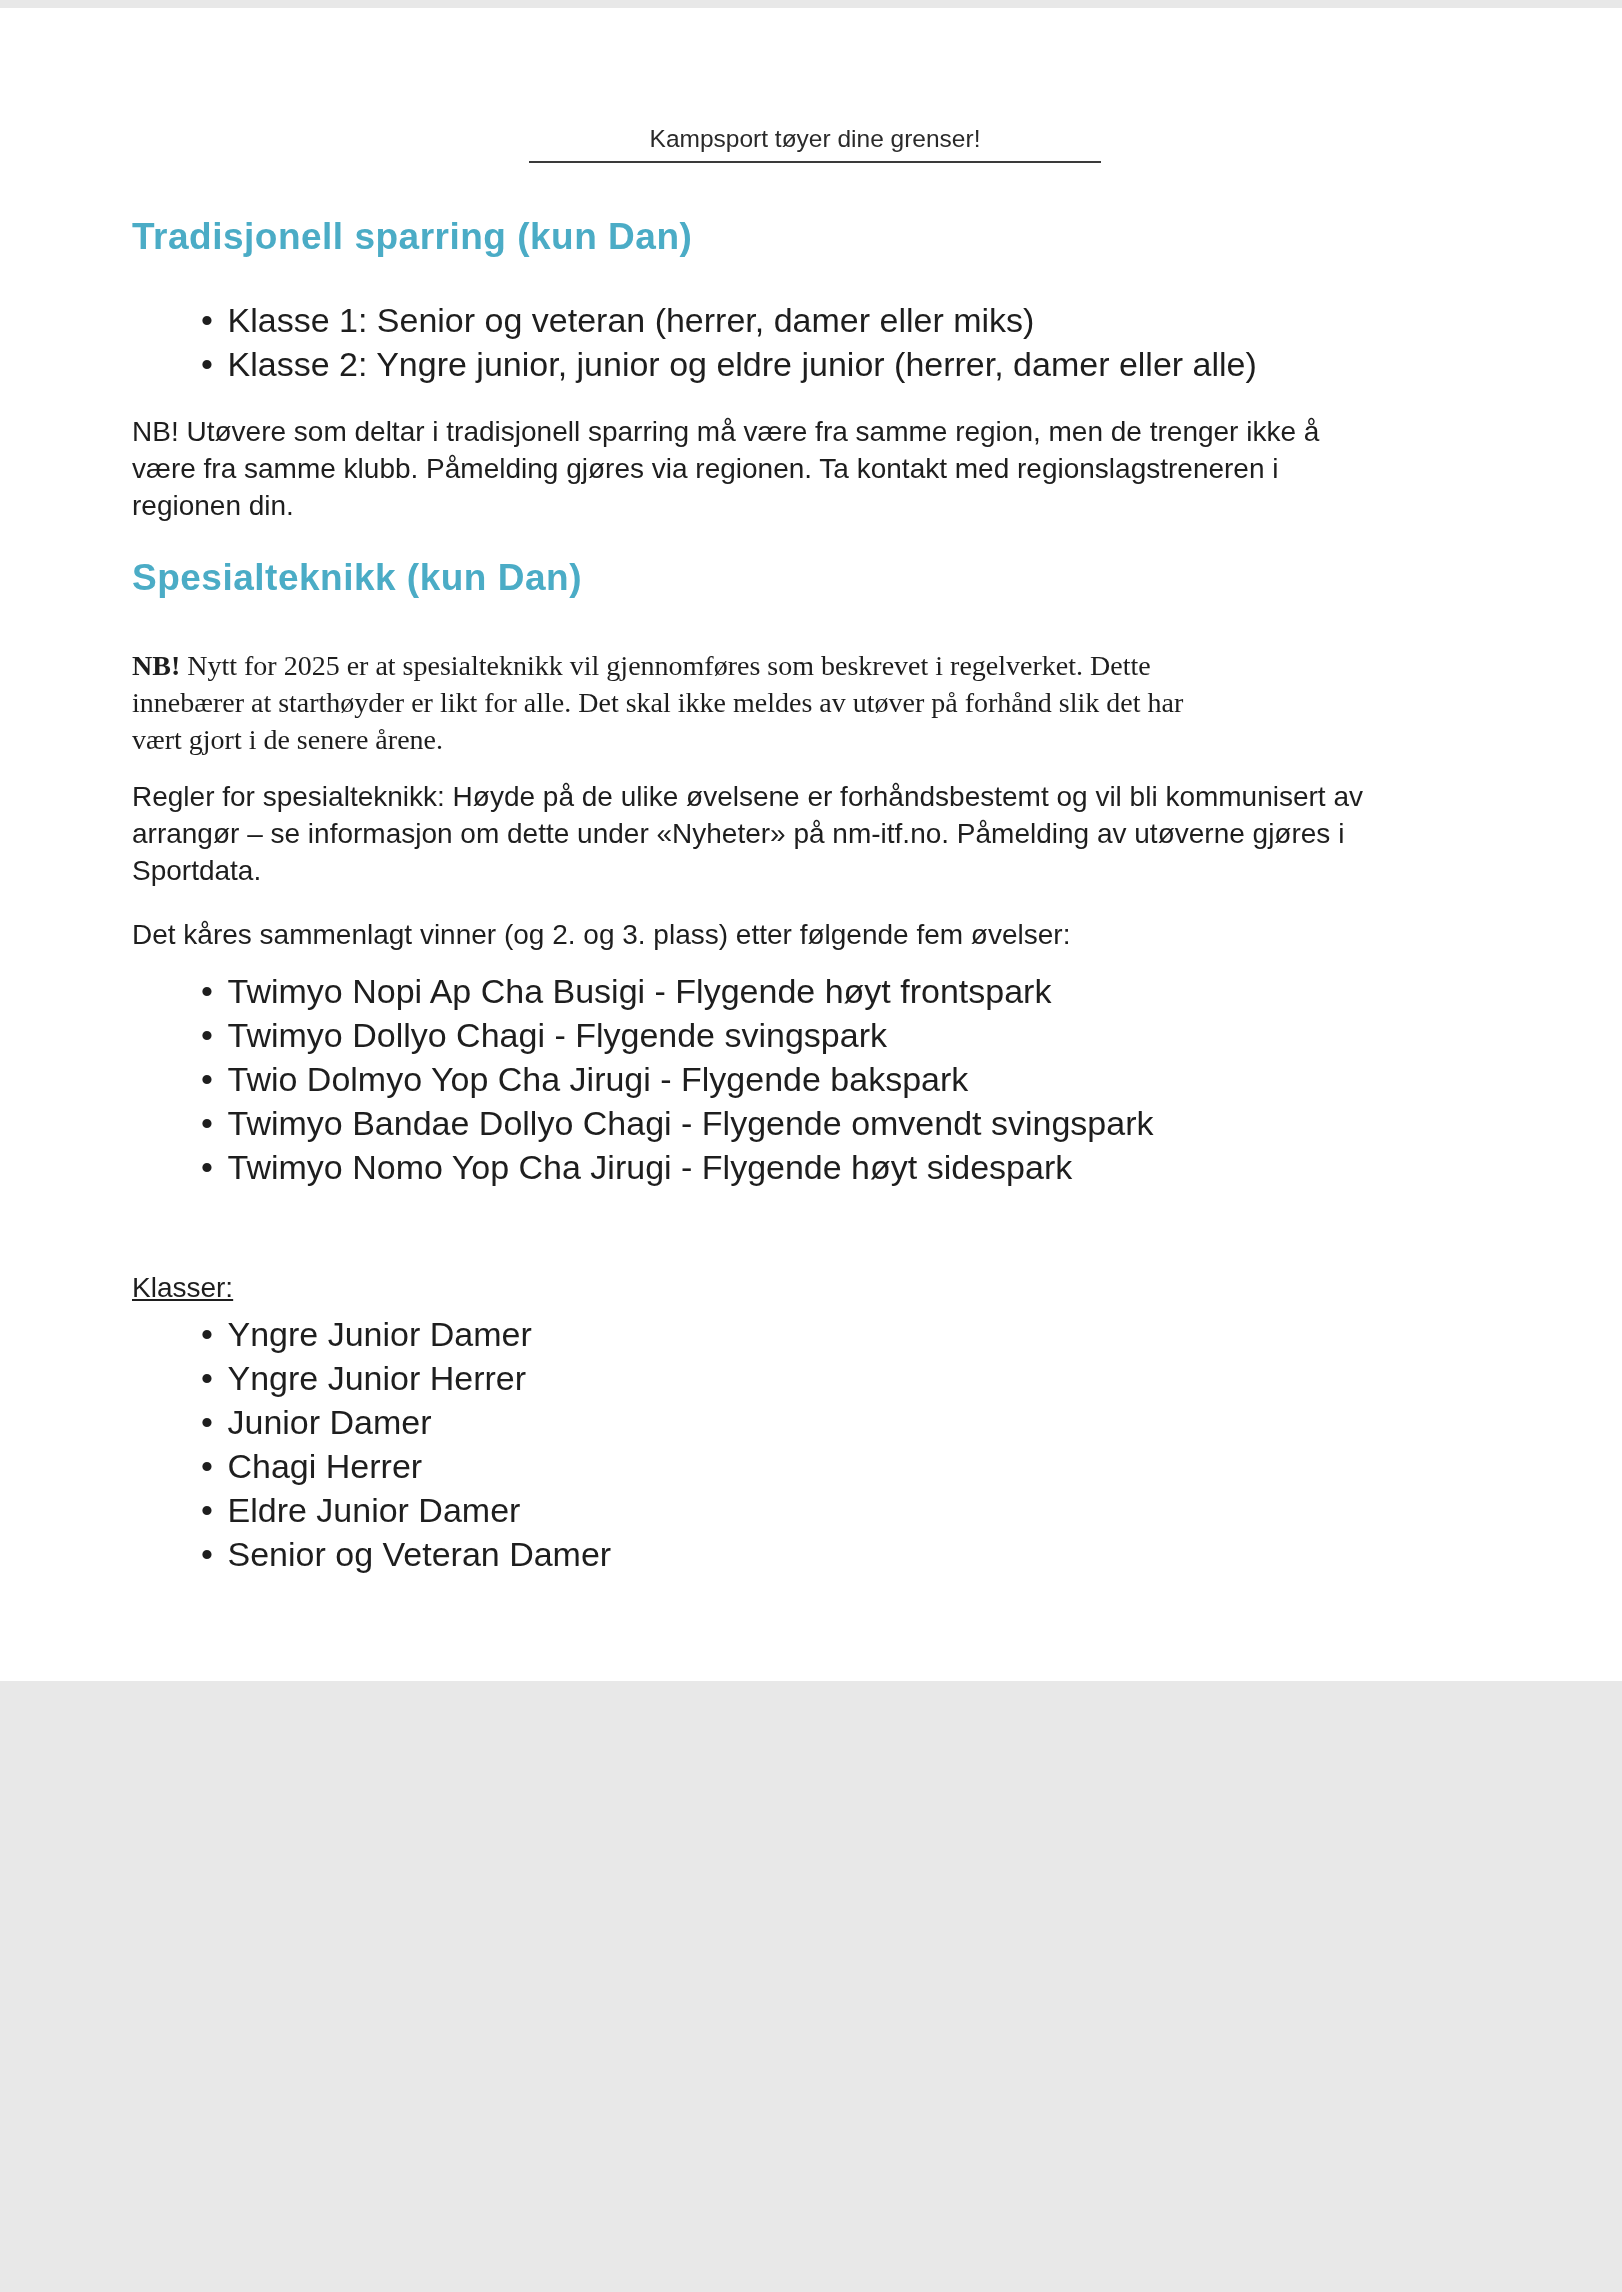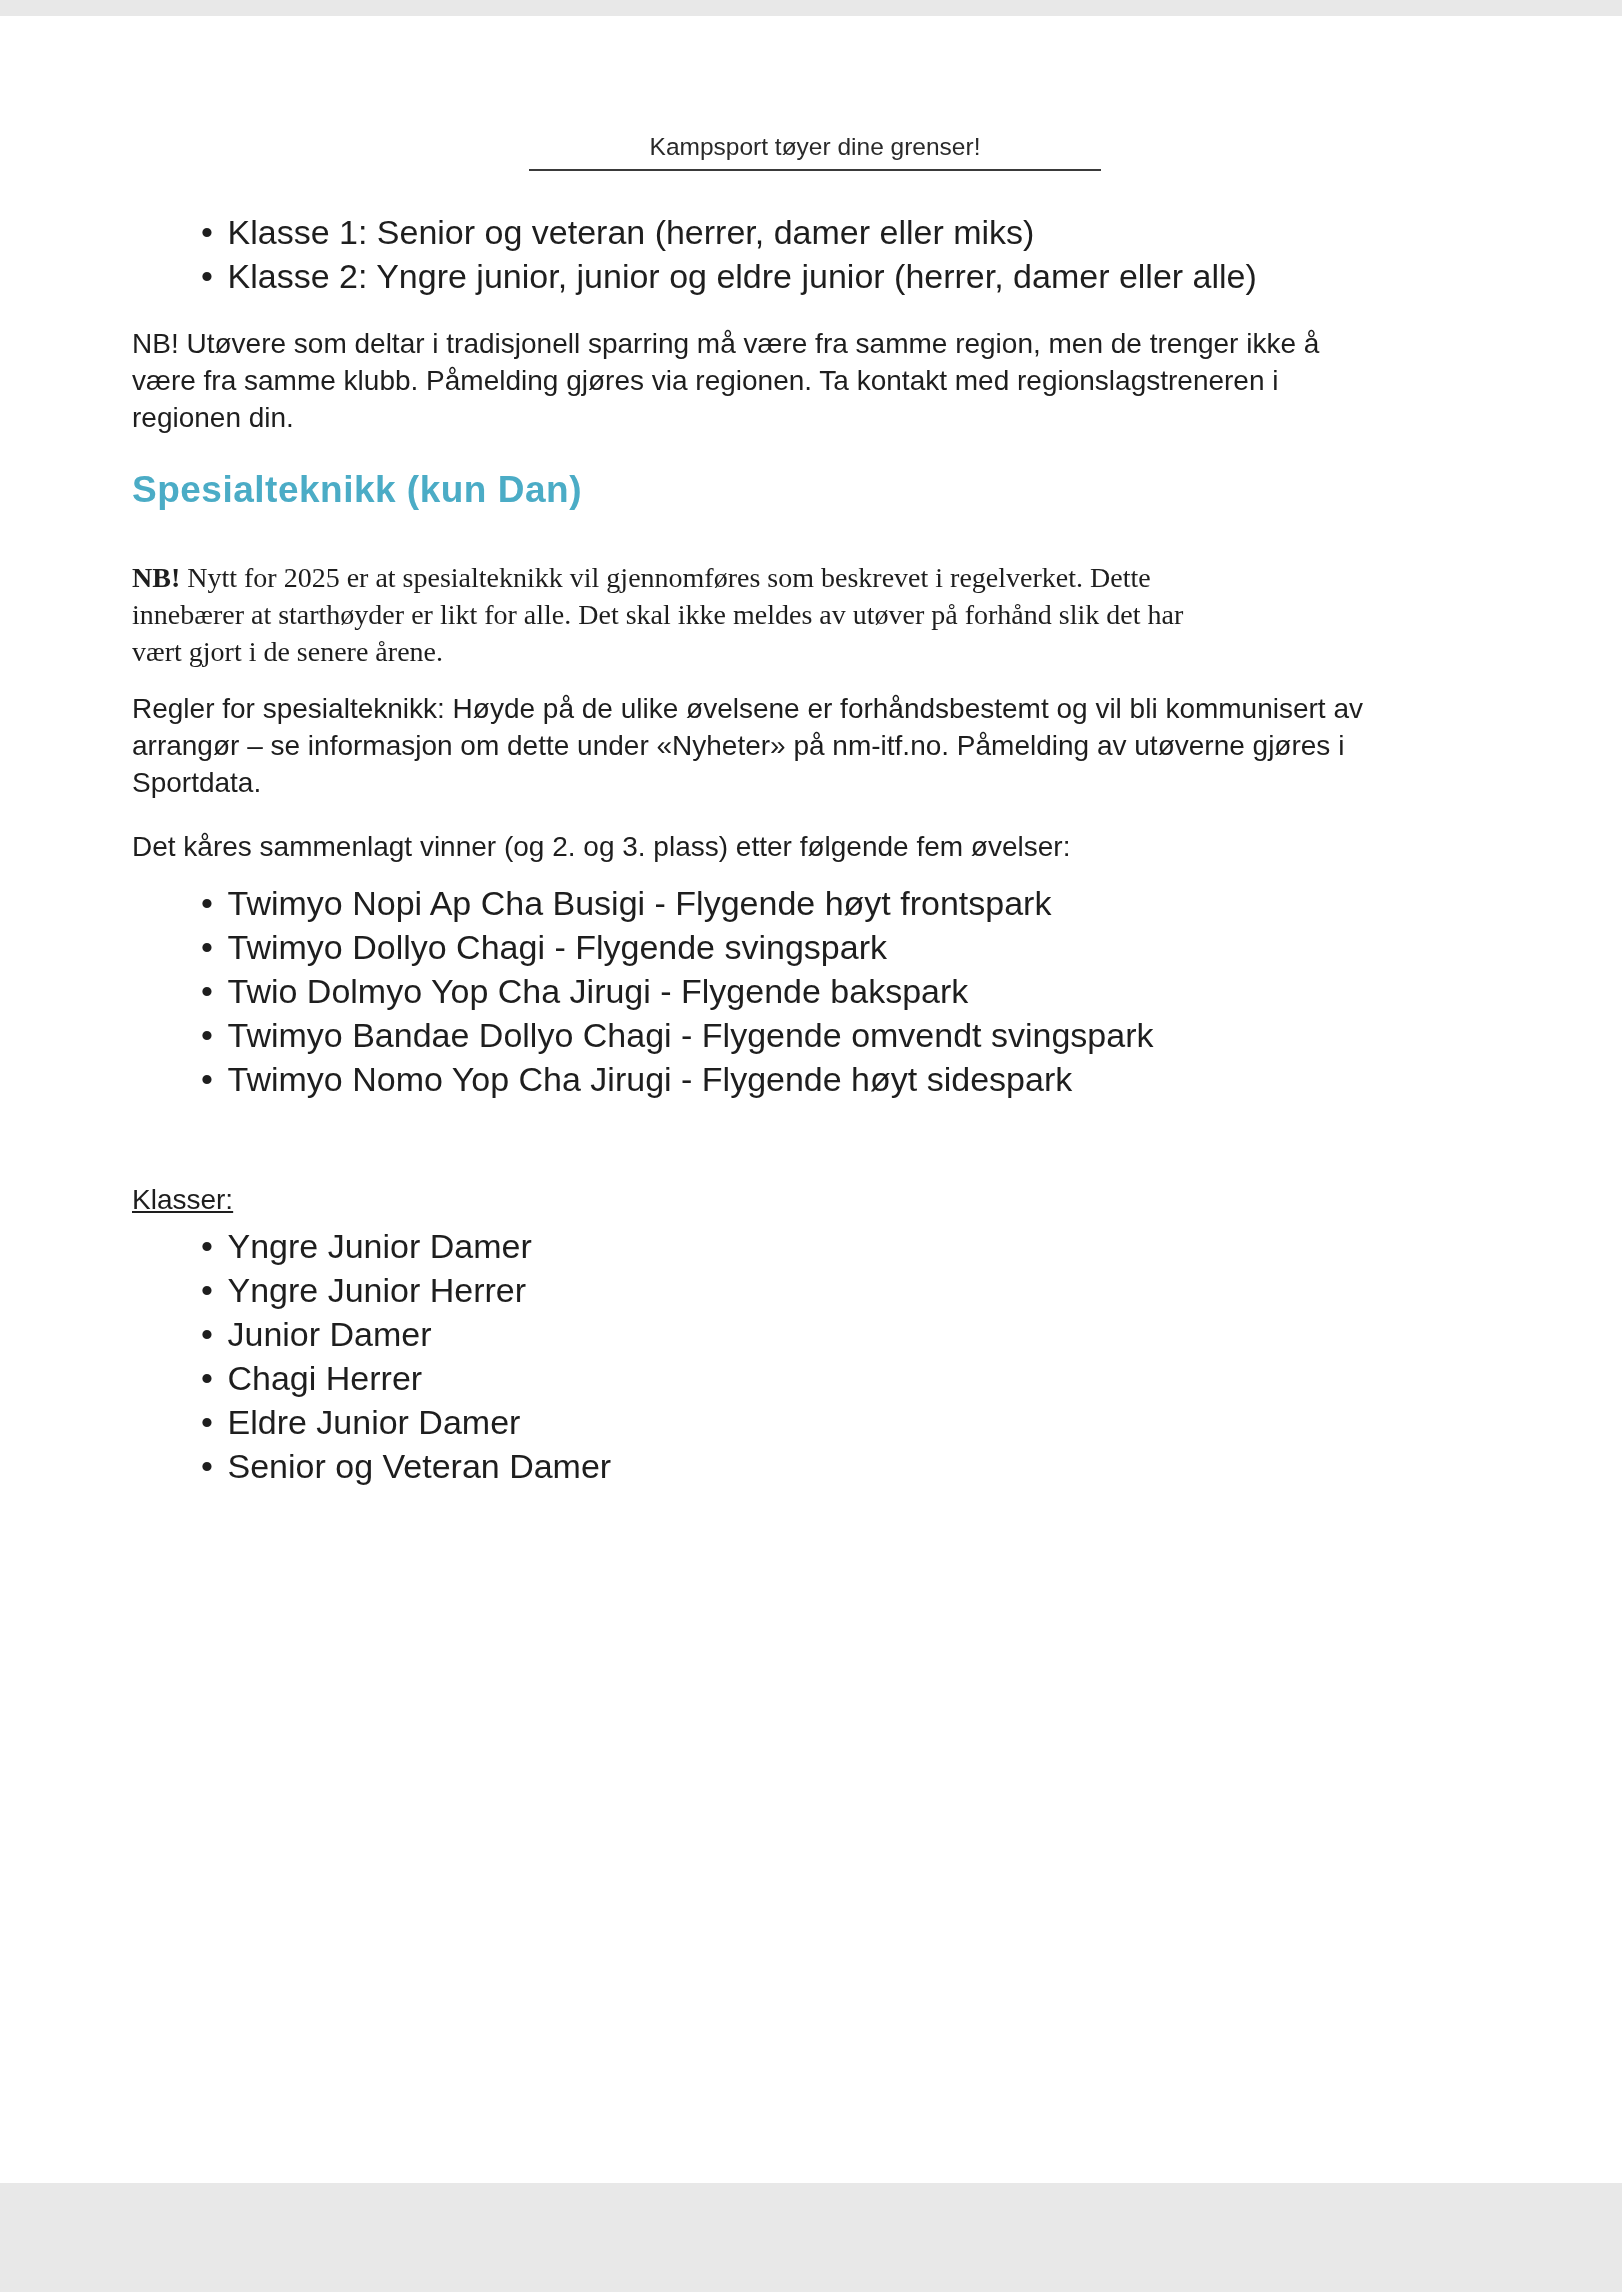--- a/index.html
+++ b/index.html
@@ -1,21 +1,21 @@
 <!DOCTYPE html>
 <html lang="no" style="--accent: #4BACC6; --ink: #1E1E1E;"><head>
 <meta charset="utf-8">
 <style>
   :root { --accent: #4BACC6; --ink: #1e1e1e; }
   html,body { margin:0; padding:0; background:#e8e8e8; }
   .page {
     position: relative;
     width: 1622px;
-    height: 2167px;
-    margin: 16px auto;
+    height: 1673px;
+    margin: 8px auto;
     background: #ffffff;
     box-sizing: border-box;
     padding: 116px 59px 0 132px;
     font-family: "Liberation Sans", "DejaVu Sans", sans-serif;
     color: var(--ink);
   }
   .tagline {
     width: 572px;
     margin-left: 397px;
     text-align: center;
@@ -70,20 +70,21 @@
 </style>
 </head>
 <body>
 
 <div class="page">
 
   <div class="tagline">
     <span>Kampsport tøyer dine grenser!</span>
   </div>
 
+  <h1 class="sec-title" id="title-sparring">Tradisjonell sparring (kun Dan)</h1>
 
   <ul class="bullets" id="list-sparring-classes">
     <li>Klasse 1: Senior og veteran (herrer, damer eller miks)</li>
     <li>Klasse 2: Yngre junior, junior og eldre junior (herrer, damer eller alle)</li>
   </ul>
 
   <p class="body" id="para-sparring-note">NB! Utøvere som deltar i tradisjonell sparring må være fra samme region, men de trenger ikke å
 være fra samme klubb. Påmelding gjøres via regionen. Ta kontakt med regionslagstreneren i
 regionen din.</p>
 

